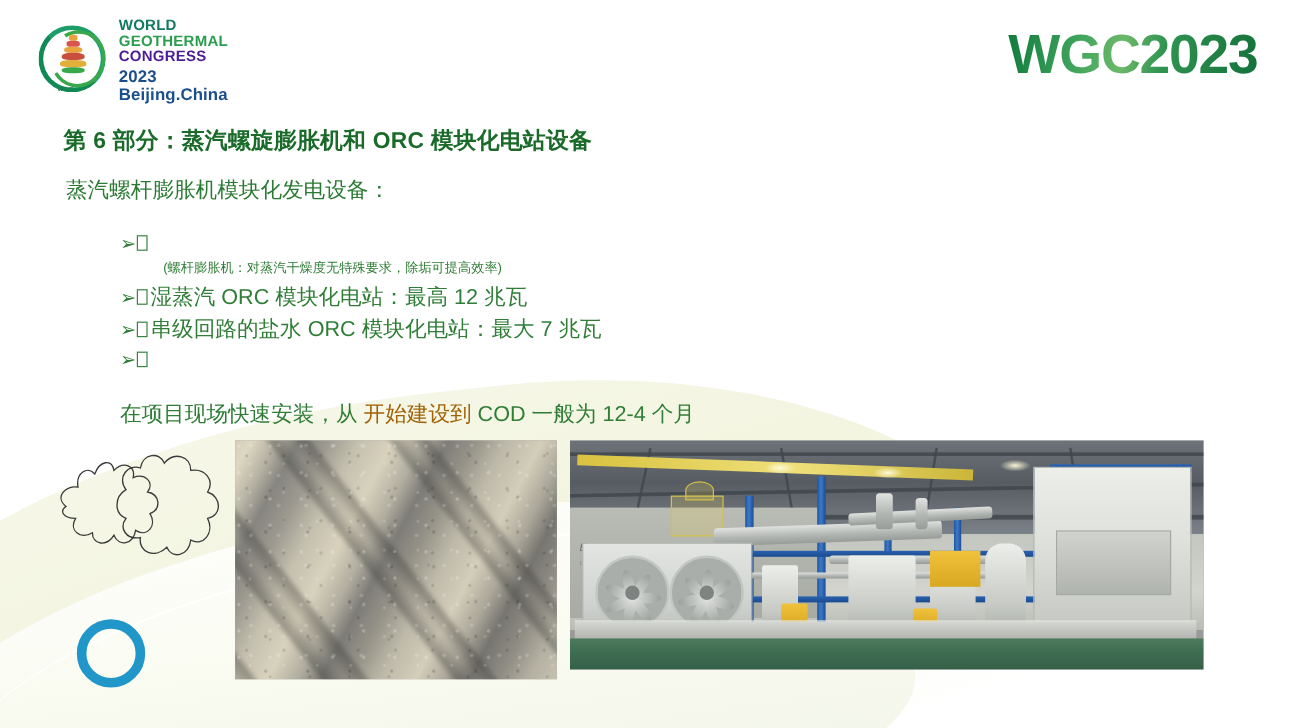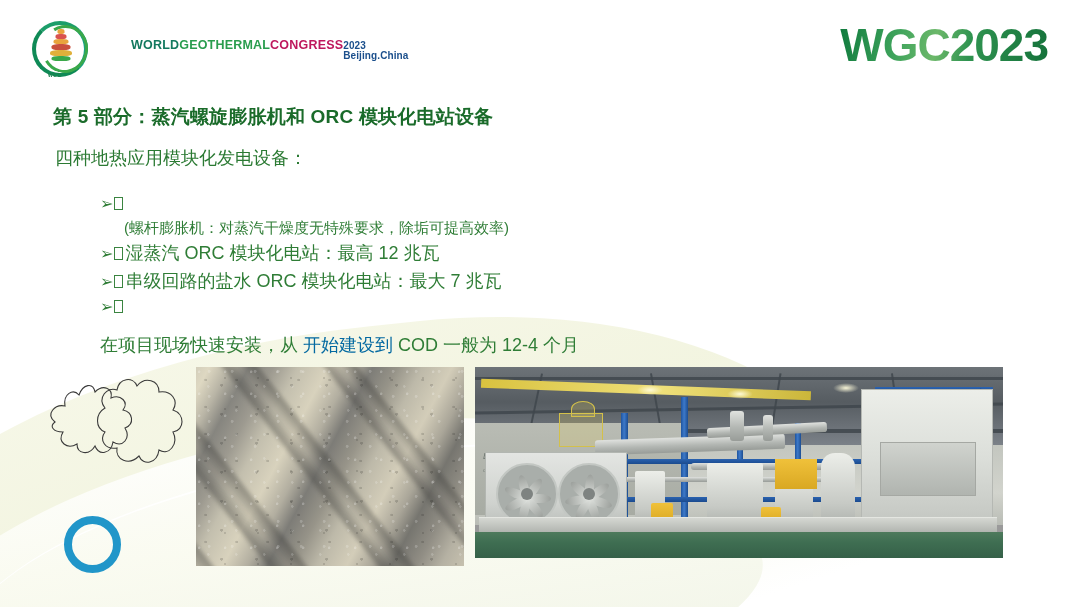--- a/index.html
+++ b/index.html
@@ -100,35 +100,35 @@
   .logo-mark .wgc-dot {
     position: absolute;
     left: 18px; bottom: 3px;
     font-size: 5px;
     font-weight: bold;
     color: #1a7f4b;
     letter-spacing: .3px;
   }
   .logo-text {
     display: flex;
+    flex-direction: column;
     justify-content: flex-start;
     line-height: 1.05;
-    margin-left: 32px;
   }
   .logo-text .l1, .logo-text .l2, .logo-text .l3 {
     font-weight: bold;
     font-size: 12.5px;
     letter-spacing: .2px;
   }
   .logo-text .l1 { color: #13795f; }
   .logo-text .l2 { color: #2a9d4e; }
-  .logo-text .l3 { color: #be185d; }
+  .logo-text .l3 { color: #4c1d95; }
   .logo-text .l4 {
     margin-top: 2px;
-    font-size: 10px;
+    font-size: 14px;
     font-weight: bold;
     color: #1b4f8c;
     letter-spacing: .1px;
   }
 
   
   .wgc2023 {
     position: absolute;
     right: 32px; top: 18px;
     font-size: 46px;
@@ -180,34 +180,34 @@
   .tofu {
     display: inline-block;
     width: 9px; height: 13px;
     border: 1px solid #3a8440;
     margin: 0 2px 0 1px;
     box-sizing: border-box;
     position: relative;
     top: 1px;
   }
   .bullet-note {
-    margin-left: 24px;
-    font-size: 15px;
+    margin-left: 36px;
+    font-size: 11px;
     color: #2f7d36;
     line-height: 1.6;
     white-space: nowrap;
   }
   .closing-line {
     position: absolute;
     left: 100px; top: 333px;
     font-size: 18px;
     color: #2f7d36;
     white-space: nowrap;
   }
-  .dim { color: #0369a1; }
+  .dim { color: #a16207; }
 
   
   .doodles {
     position: absolute;
     left: 33px; top: 372px;
     width: 155px; height: 105px;
   }
 
   
   .photo {
@@ -428,22 +428,22 @@
     <div class="logo-text">
       <div class="l1">WORLD</div>
       <div class="l2">GEOTHERMAL</div>
       <div class="l3">CONGRESS</div>
       <div class="l4">2023 Beijing.China</div>
     </div>
   </div>
 
   <div class="wgc2023">WGC2023</div>
 
-  <div class="slide-title">第 5 部分：蒸汽螺旋膨胀机和 ORC 模块化电站设备</div>
-  <div class="subtitle">四种地热应用模块化发电设备：</div>
+  <div class="slide-title">第 6 部分：蒸汽螺旋膨胀机和 ORC 模块化电站设备</div>
+  <div class="subtitle">蒸汽螺杆膨胀机模块化发电设备：</div>
 
   <div class="bullets">
 
     <div>
       <div class="bullet-row">
         <span class="bullet-marker">➢</span>
         <span class="tofu"></span>
       </div>
       <div class="bullet-note">(螺杆膨胀机：对蒸汽干燥度无特殊要求，除垢可提高效率)</div>
     </div>

